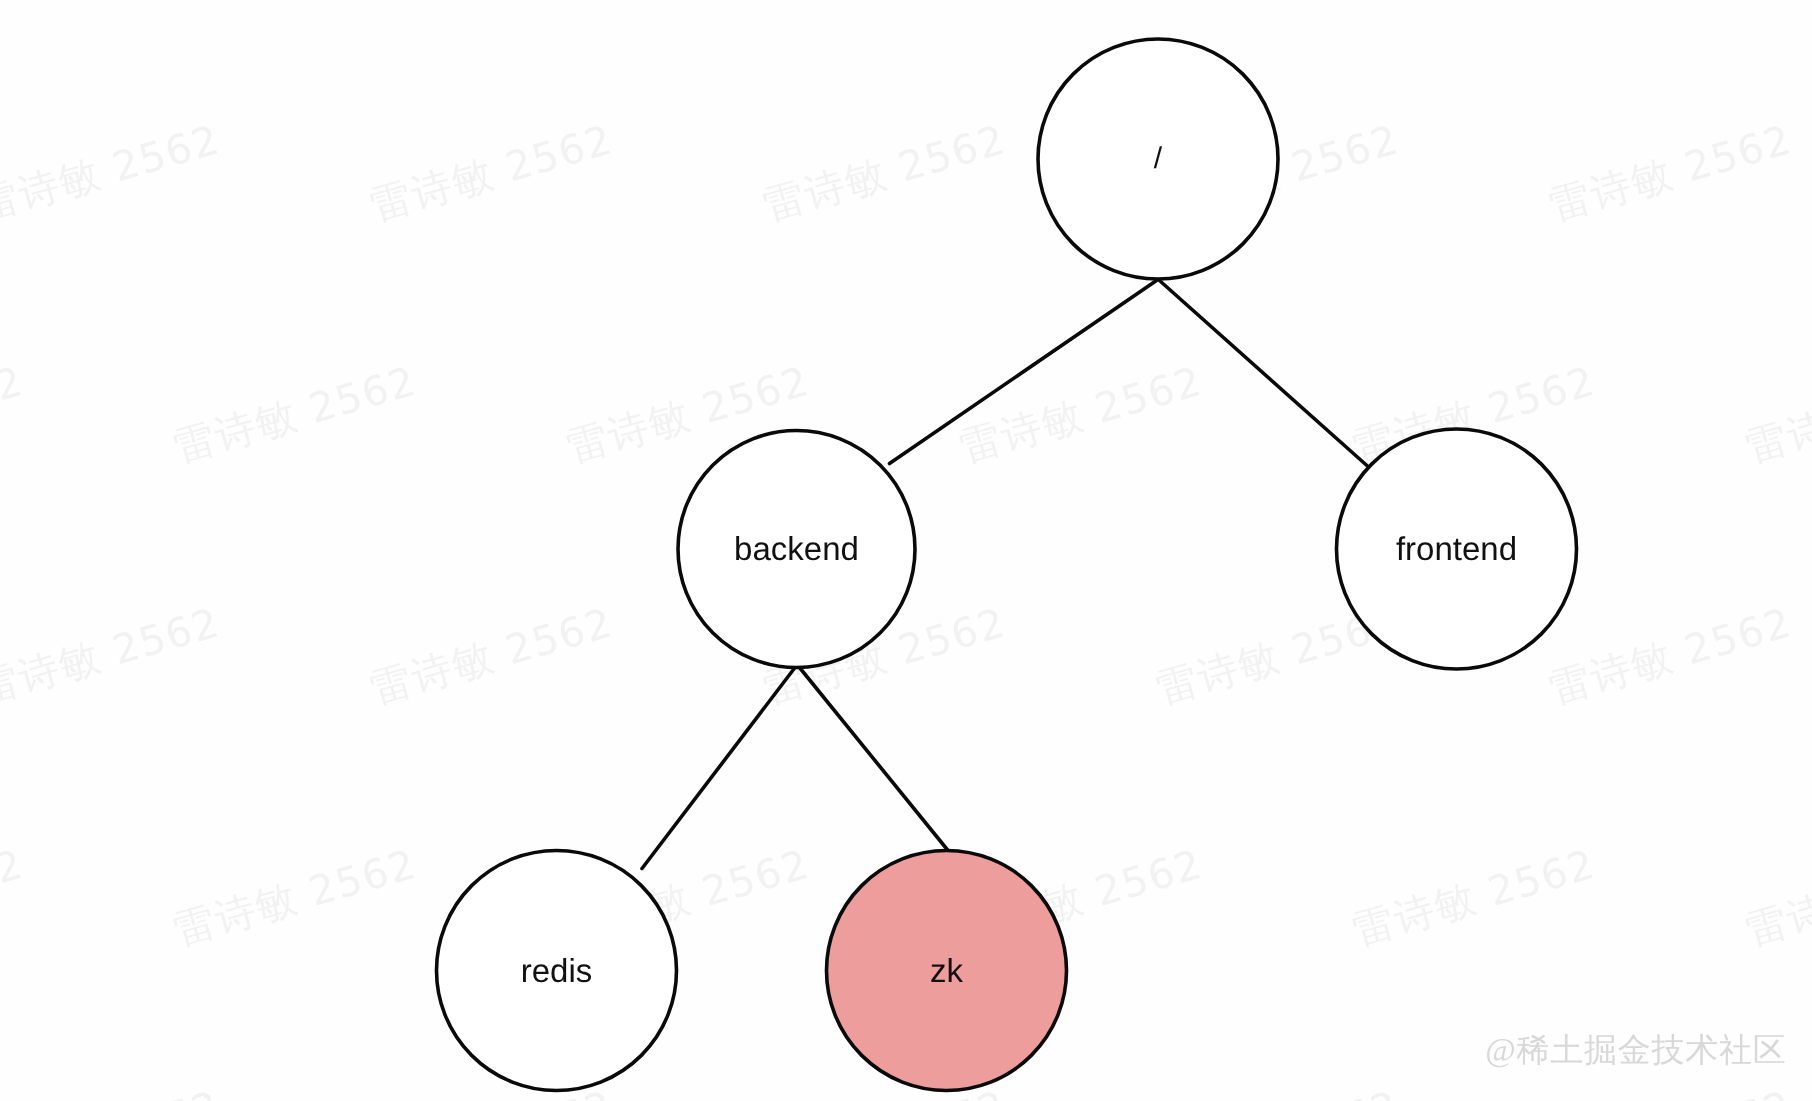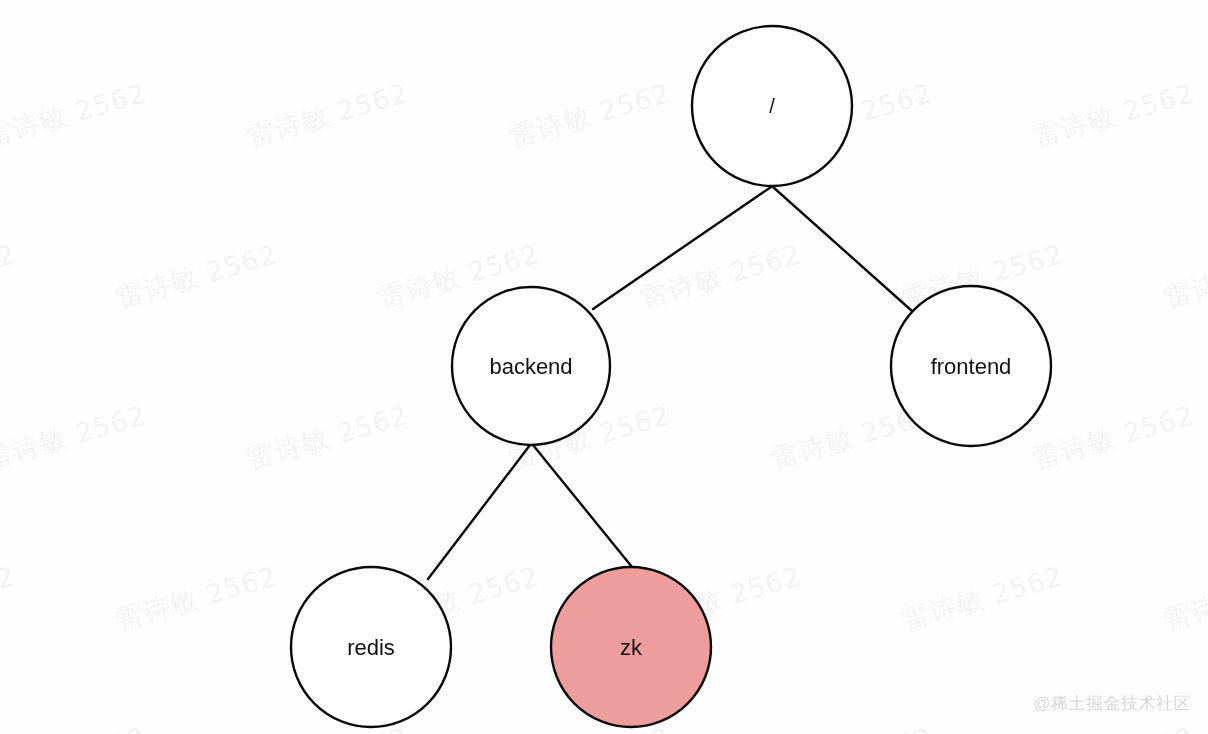--- a/index.html
+++ b/index.html
@@ -68,22 +68,22 @@
   .node-label-root {
     font-size: 20px;
   }
   
   #corner-credit {
     position: absolute;
     right: 17px;
     bottom: 19px;
     z-index: 3;
     color: #d8d8d8;
-    font-size: 17px;
-    font-family: Liberation Sans, sans-serif;
+    font-size: 22px;
+    font-family: Liberation Serif, serif;
     letter-spacing: 0.5px;
     white-space: nowrap;
     user-select: none;
   }
 </style>
 </head>
 <body>
 
 <div id="canvas" style="width: 1208px; height: 734px; background: rgb(254, 254, 254);">
 

